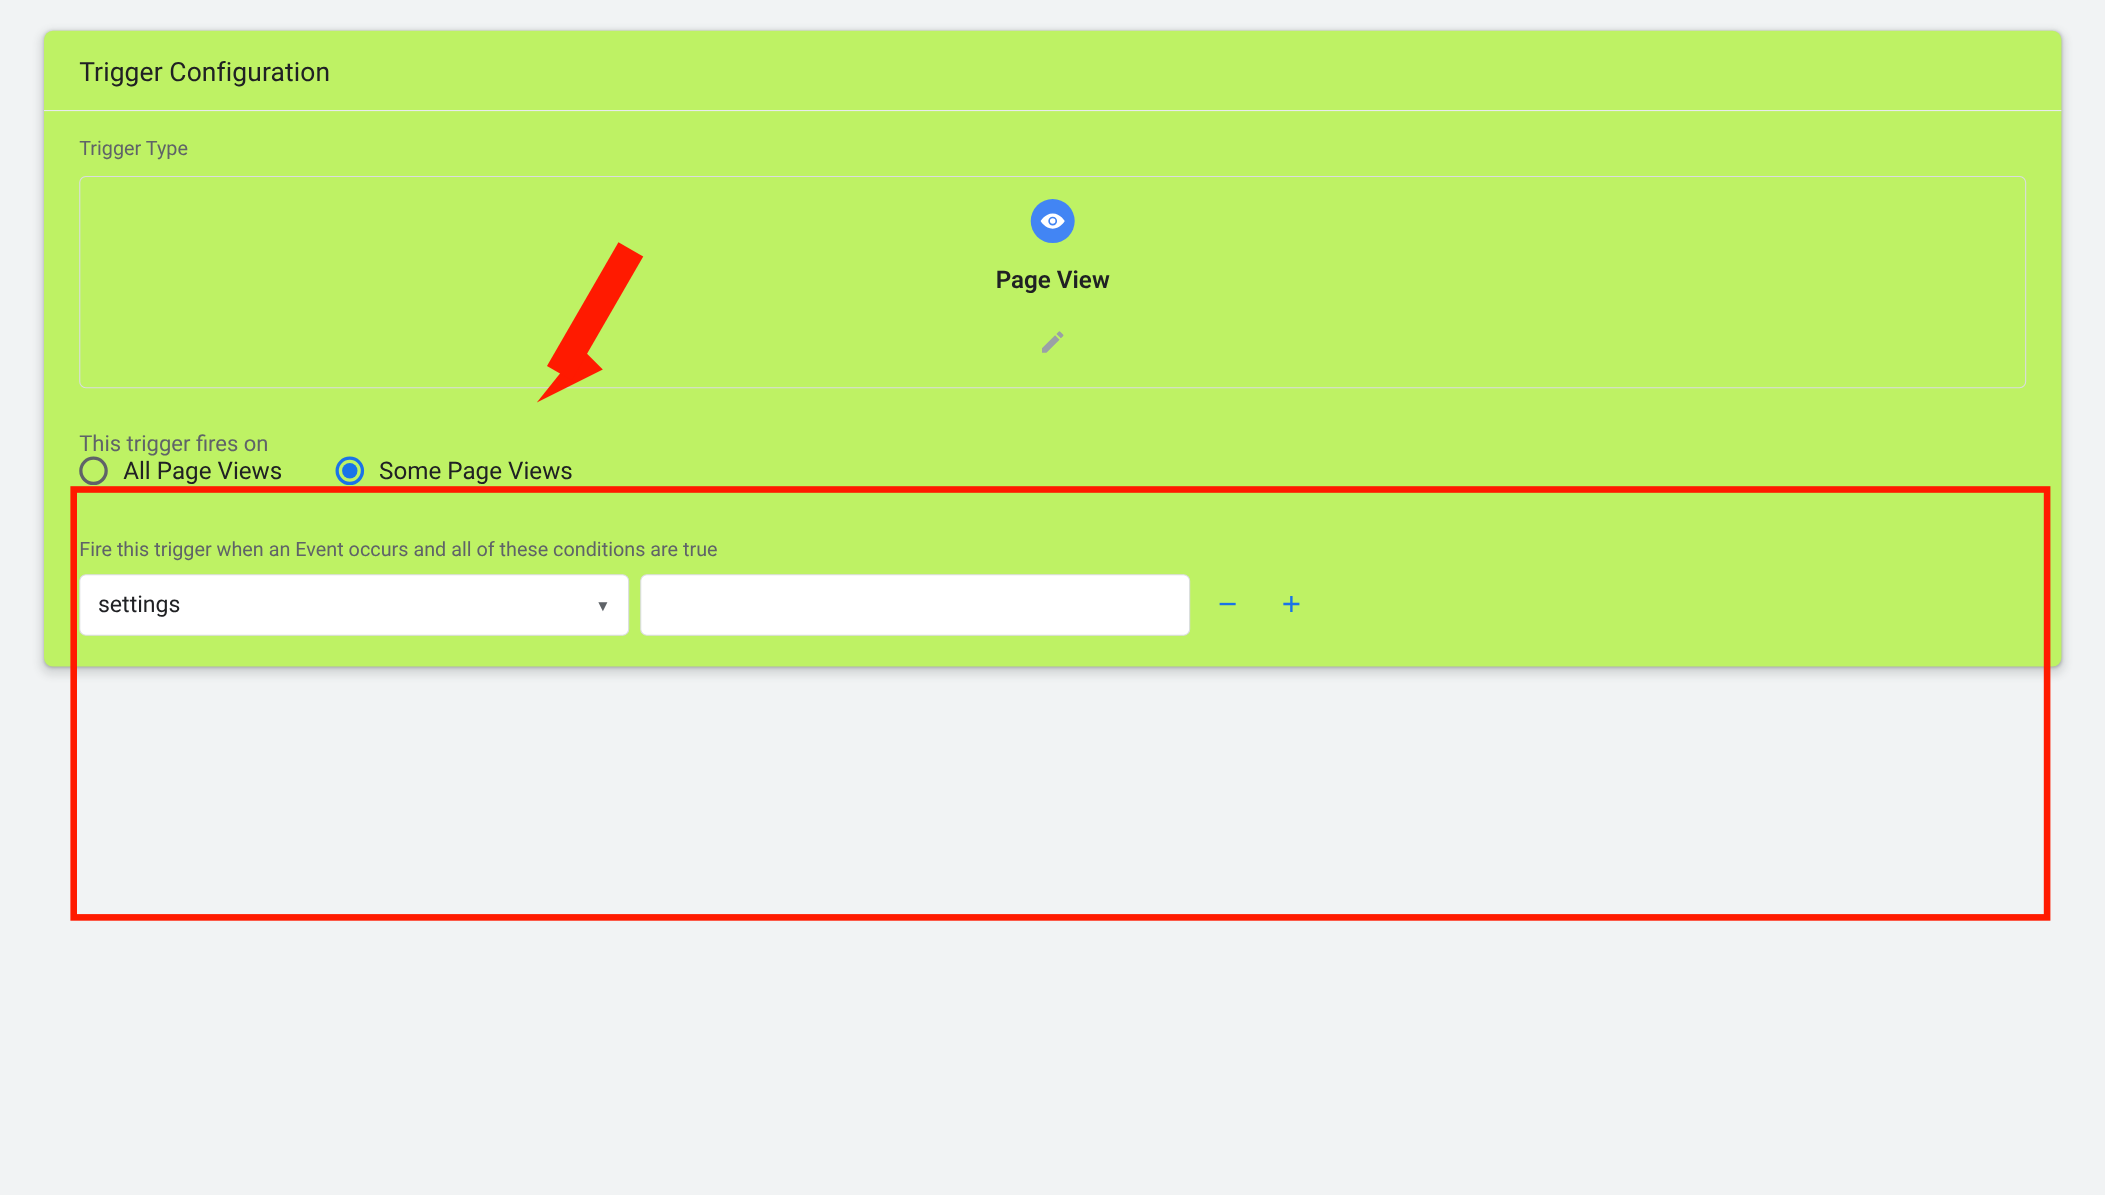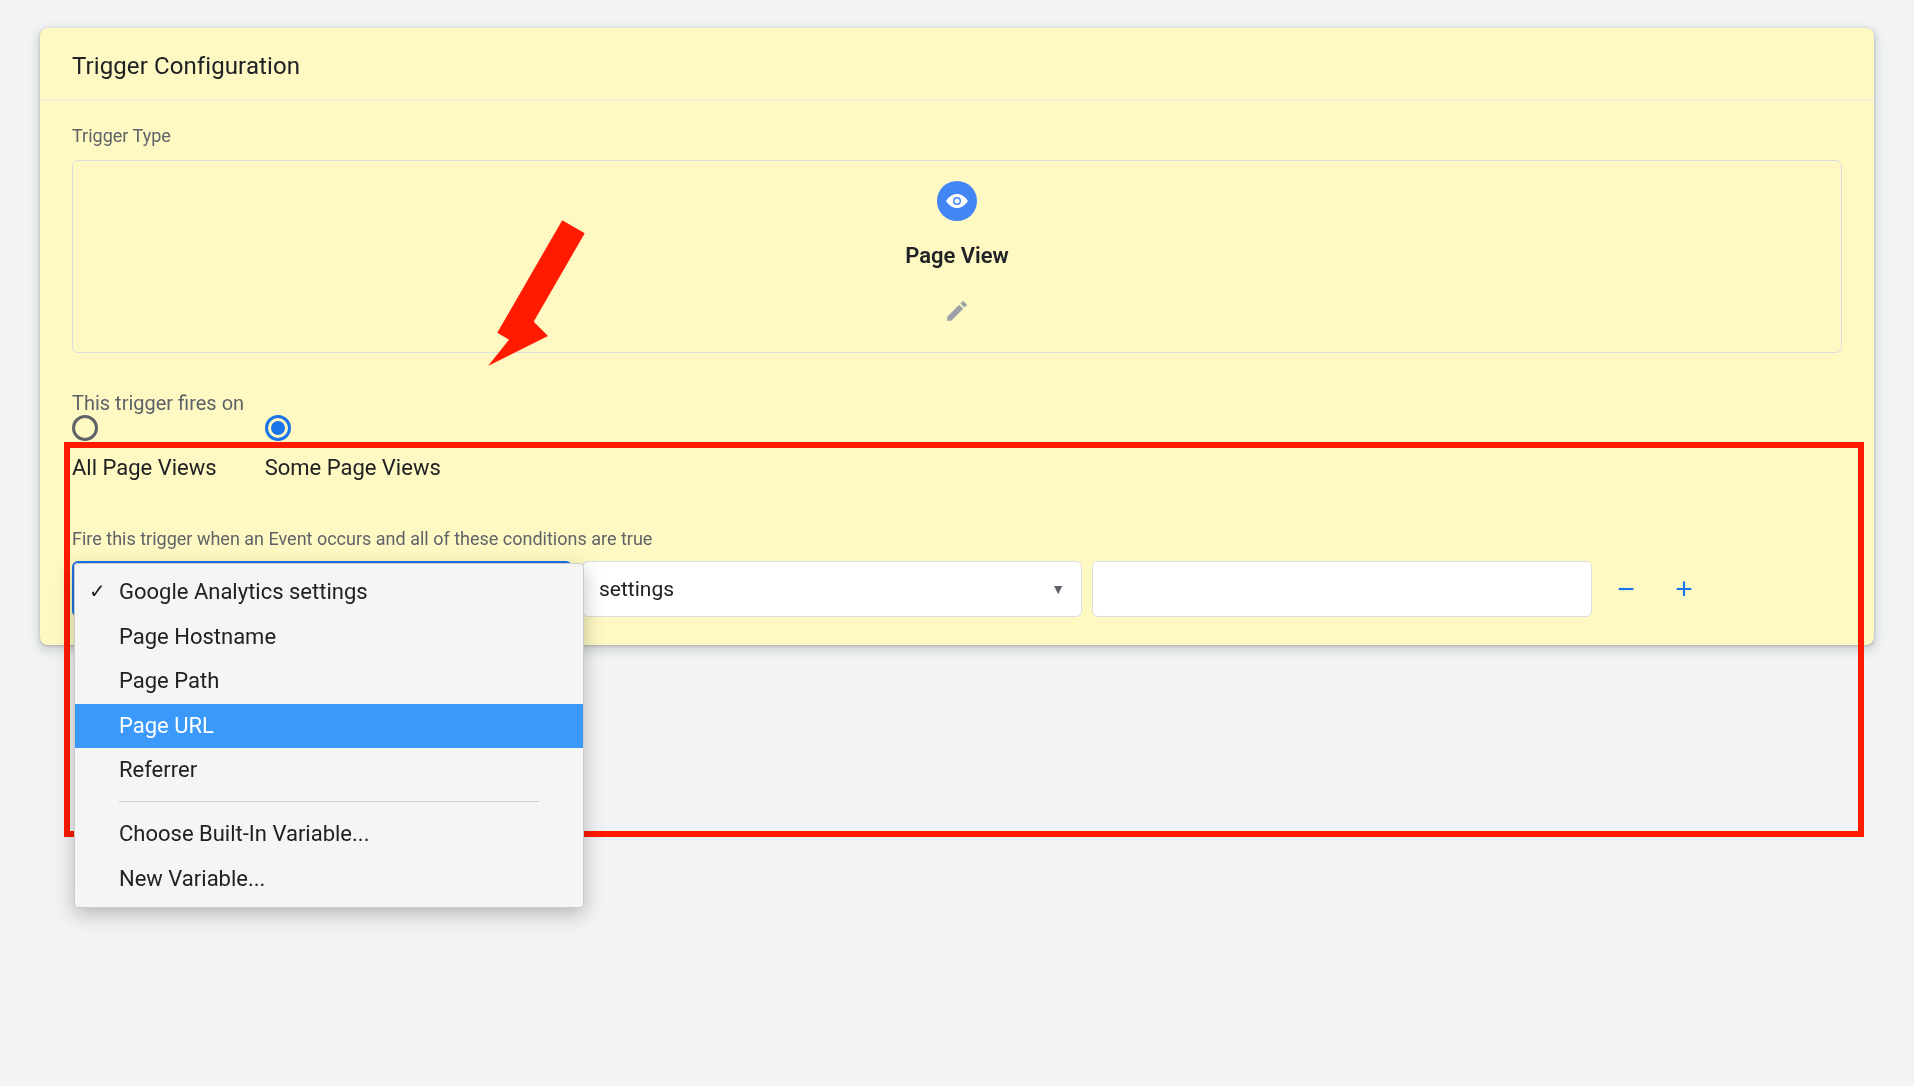--- a/index.html
+++ b/index.html
@@ -4,21 +4,21 @@
 <style>
 * { box-sizing: border-box; margin: 0; padding: 0; }
 body {
   font-family: 'Google Sans', Roboto, Arial, sans-serif;
   background: #f1f3f4;
   padding: 28px 40px;
   width: 1914px;
   height: 1086px;
 }
 .card {
-  background: #fef9c3;
+  background: #bef264;
   border-radius: 8px;
   box-shadow: 0 1px 3px rgba(60,64,67,.3), 0 4px 8px 3px rgba(60,64,67,.15);
   position: relative;
 }
 .card-header {
   padding: 24px 32px 20px;
   border-bottom: 1px solid #e8eaed;
 }
 .card-title {
   font-size: 24px;
@@ -77,26 +77,25 @@
   margin-bottom: 0;
 }
 .radio-row {
   display: flex;
   gap: 48px;
   align-items: center;
   margin-bottom: 48px;
 }
 .radio-option {
   display: flex;
-  align-items: flex-start;
+  align-items: center;
   gap: 14px;
   cursor: pointer;
   font-size: 22px;
   color: #202124;
-  flex-direction: column;
 }
 .radio-circle {
   width: 26px;
   height: 26px;
   border-radius: 50%;
   border: 3px solid #5f6368;
   display: flex;
   align-items: center;
   justify-content: center;
 }
@@ -244,35 +243,20 @@
         <span class="radio-circle selected">
             <span class="radio-dot"></span>
           </span>
         <span>Some Page Views</span>
       </label>
     </div>
 
     <div class="condition-label">Fire this trigger when an Event occurs and all of these conditions are true</div>
 
     <div class="condition-row">
-      <div class="select-box focused sel-variable">
-        <span></span>
-        <span class="chev">▼</span>
-
-        <div class="dropdown">
-          <div class="dropdown-item checked">Google Analytics settings</div>
-          <div class="dropdown-item">Page Hostname</div>
-          <div class="dropdown-item">Page Path</div>
-          <div class="dropdown-item highlighted">Page URL</div>
-          <div class="dropdown-item">Referrer</div>
-          <div class="dropdown-divider"></div>
-          <div class="dropdown-item">Choose Built-In Variable...</div>
-          <div class="dropdown-item">New Variable...</div>
-        </div>
-      </div>
 
       <div class="select-box sel-operator">
         <span>settings</span>
         <span class="chev">▼</span>
       </div>
 
       <input class="text-input" value="" style="">
 
       <button class="icon-btn">
         <span>−</span>

